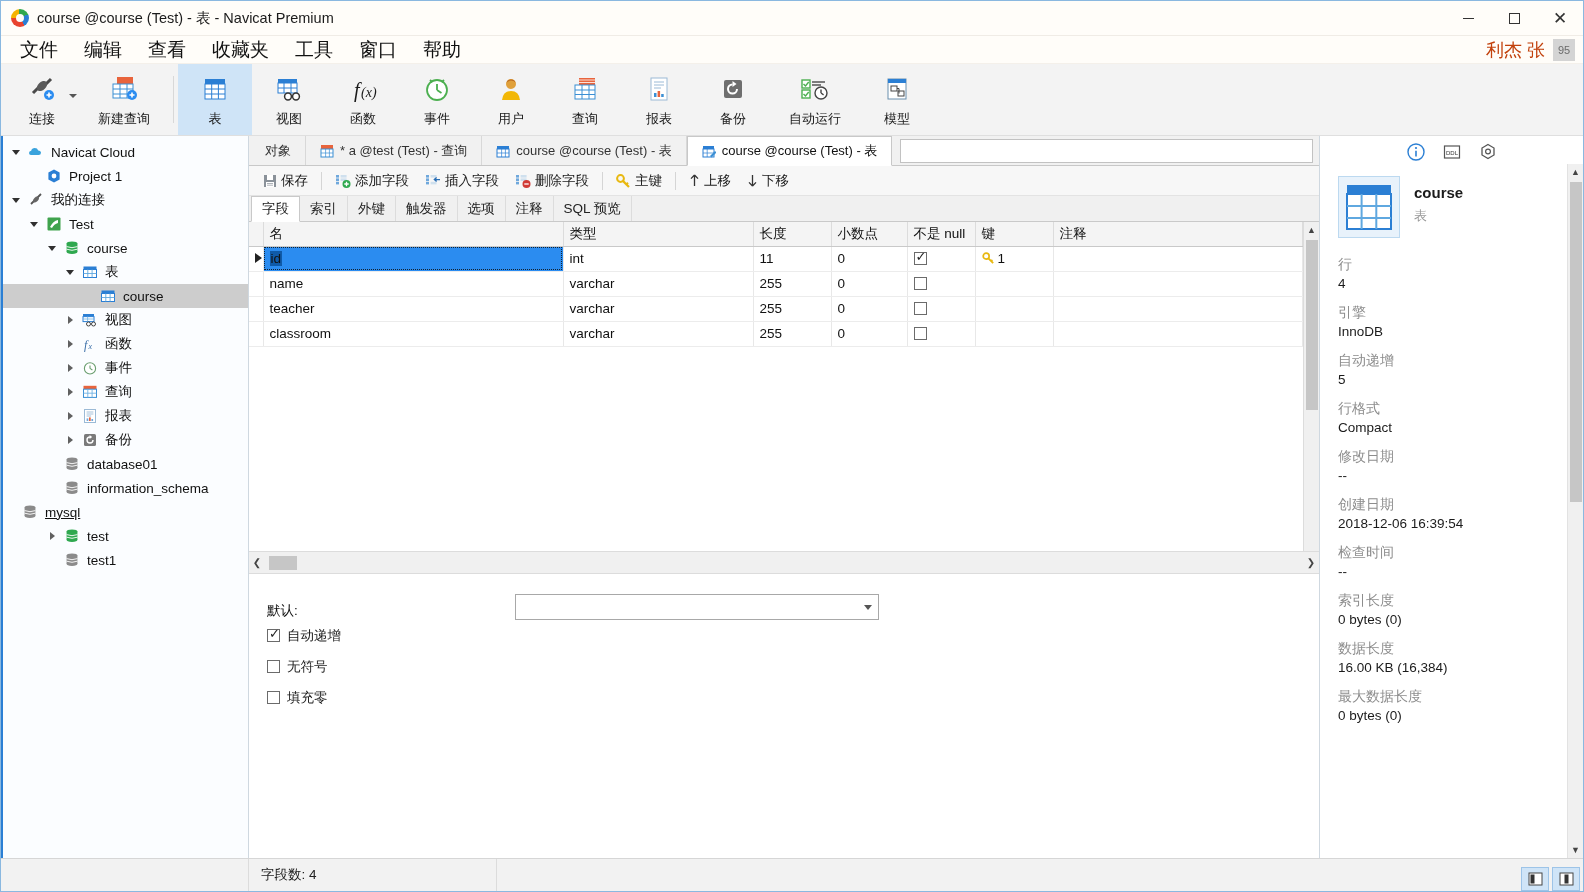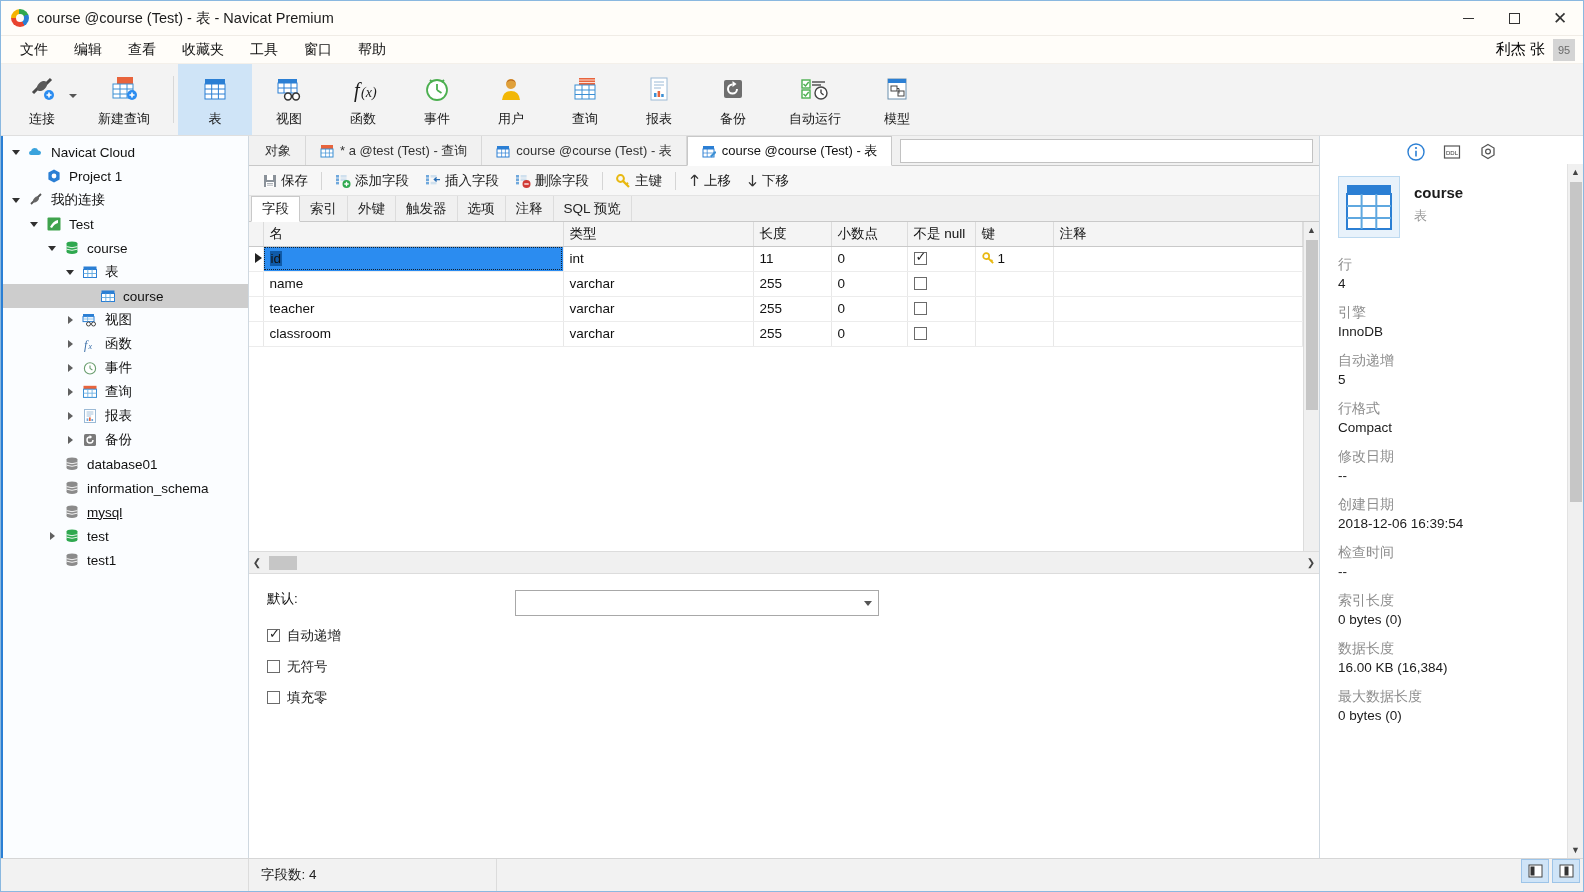--- a/index.html
+++ b/index.html
@@ -53,27 +53,27 @@
 
   
   .menubar {
     height: 28px; flex: 0 0 28px;
     display: flex; align-items: center;
     background: #fffdf9;
     padding-left: 6px;
     border-bottom: 1px solid #f4f0ea;
   }
   .menu-item {
-    padding: 4px 13px; font-size: 14px; color: #111; white-space: nowrap;
+    padding: 4px 13px; font-size: 19px; color: #111; white-space: nowrap;
   }
   .user-area {
     margin-left: auto; display: flex; align-items: center; gap: 8px;
     padding-right: 8px;
   }
-  .user-name { font-size: 15px; color: #000000; }
+  .user-name { font-size: 18px; color: #c2410c; }
   .user-badge {
     width: 22px; height: 22px; background: #d4d4d4; color: #6b6b6b;
     font-size: 11px; display: flex; align-items: center; justify-content: center;
   }
 
   
   .ribbon {
     height: 72px; flex: 0 0 72px;
     display: flex; align-items: stretch;
     background: #f3f3f3;
@@ -235,21 +235,21 @@
     display: flex; align-items: center;
   }
   .hthumb { width: 28px; height: 14px; background: #c6c6c6; margin-left: 4px; }
   .sb-arrow-h { width: 16px; text-align: center; font-size: 10px; color: #444; }
 
   
   .propedit {
     flex: 0 0 285px; background: #fff; border-top: 1px solid #dcdcdc;
     padding: 16px 0 0 18px; position: relative;
   }
-  .prop-row { display: flex; align-items: flex-start; height: 30px; }
+  .prop-row { display: flex; align-items: flex-end; height: 30px; }
   .prop-label { width: 248px; font-size: 13.5px; color: #111; }
   .prop-combo {
     width: 364px; height: 26px; background: #fff; border: 1px solid #a8a8a8;
     display: flex; align-items: center; justify-content: flex-end; padding-right: 6px;
   }
   .combo-caret {
     width: 0; height: 0; border-left: 4px solid transparent; border-right: 4px solid transparent;
     border-top: 5px solid #555;
   }
   .prop-check { display: flex; align-items: center; gap: 7px; height: 31px; font-size: 13.5px; }
@@ -280,21 +280,21 @@
   .info-scroll {
     width: 16px; flex: 0 0 16px; background: #f0f0f0; border-left: 1px solid #e2e2e2;
     display: flex; flex-direction: column; align-items: center;
   }
   .info-thumb { width: 12px; height: 320px; background: #c6c6c6; margin-top: 2px; }
 
   
   .statusbar {
     height: 48px; flex: 0 0 32px;
     background: #f2f2f2; border-top: 1px solid #d6d6d6;
-    display: flex; align-items: flex-start; font-size: 13.5px; color: #222;
+    display: flex; align-items: flex-end; font-size: 13.5px; color: #222;
   }
   .sb-cell { height: 32px; display: flex; align-items: center; padding: 0 12px; border-right: 1px solid #dcdcdc; }
   .sb-cell.s1 { width: 248px; }
   .sb-cell.s2 { width: 248px; }
   .sb-spacer { flex: 1 1 auto; }
   .sb-toggle {
     width: 28px; height: 24px; margin-right: 3px;
     background: #cfe4f7; border: 1px solid #9dc4e8;
     display: flex; align-items: center; justify-content: center;
   }
@@ -669,21 +669,21 @@
           <span class="ti">
             <svg width="16" height="16" viewBox="0 0 16 16">
               <ellipse cx="8" cy="3.6" rx="5.4" ry="2.1" fill="#8b8b8b"></ellipse>
               <rect x="2.6" y="3.6" width="10.8" height="8.2" fill="#8b8b8b"></rect>
               <ellipse cx="8" cy="11.8" rx="5.4" ry="2.1" fill="#8b8b8b"></ellipse>
               <path d="M2.6 6.6 q5.4 2.2 10.8 0 M2.6 9.2 q5.4 2.2 10.8 0" stroke="#fff" stroke-width="0.9" fill="none"></path>
             </svg>
           </span>
           <span style="margin-left: 4px;">information_schema</span>
         </div>
-        <div class="tree-row" style="padding-left: 42px; text-decoration: underline;">
+        <div class="tree-row" style=" text-decoration: underline;">
           <span class="tw"></span>
           <span class="ti">
             <svg width="16" height="16" viewBox="0 0 16 16">
               <ellipse cx="8" cy="3.6" rx="5.4" ry="2.1" fill="#8b8b8b"></ellipse>
               <rect x="2.6" y="3.6" width="10.8" height="8.2" fill="#8b8b8b"></rect>
               <ellipse cx="8" cy="11.8" rx="5.4" ry="2.1" fill="#8b8b8b"></ellipse>
               <path d="M2.6 6.6 q5.4 2.2 10.8 0 M2.6 9.2 q5.4 2.2 10.8 0" stroke="#fff" stroke-width="0.9" fill="none"></path>
             </svg>
           </span>
           <span style="margin-left: 4px;">mysql</span>

